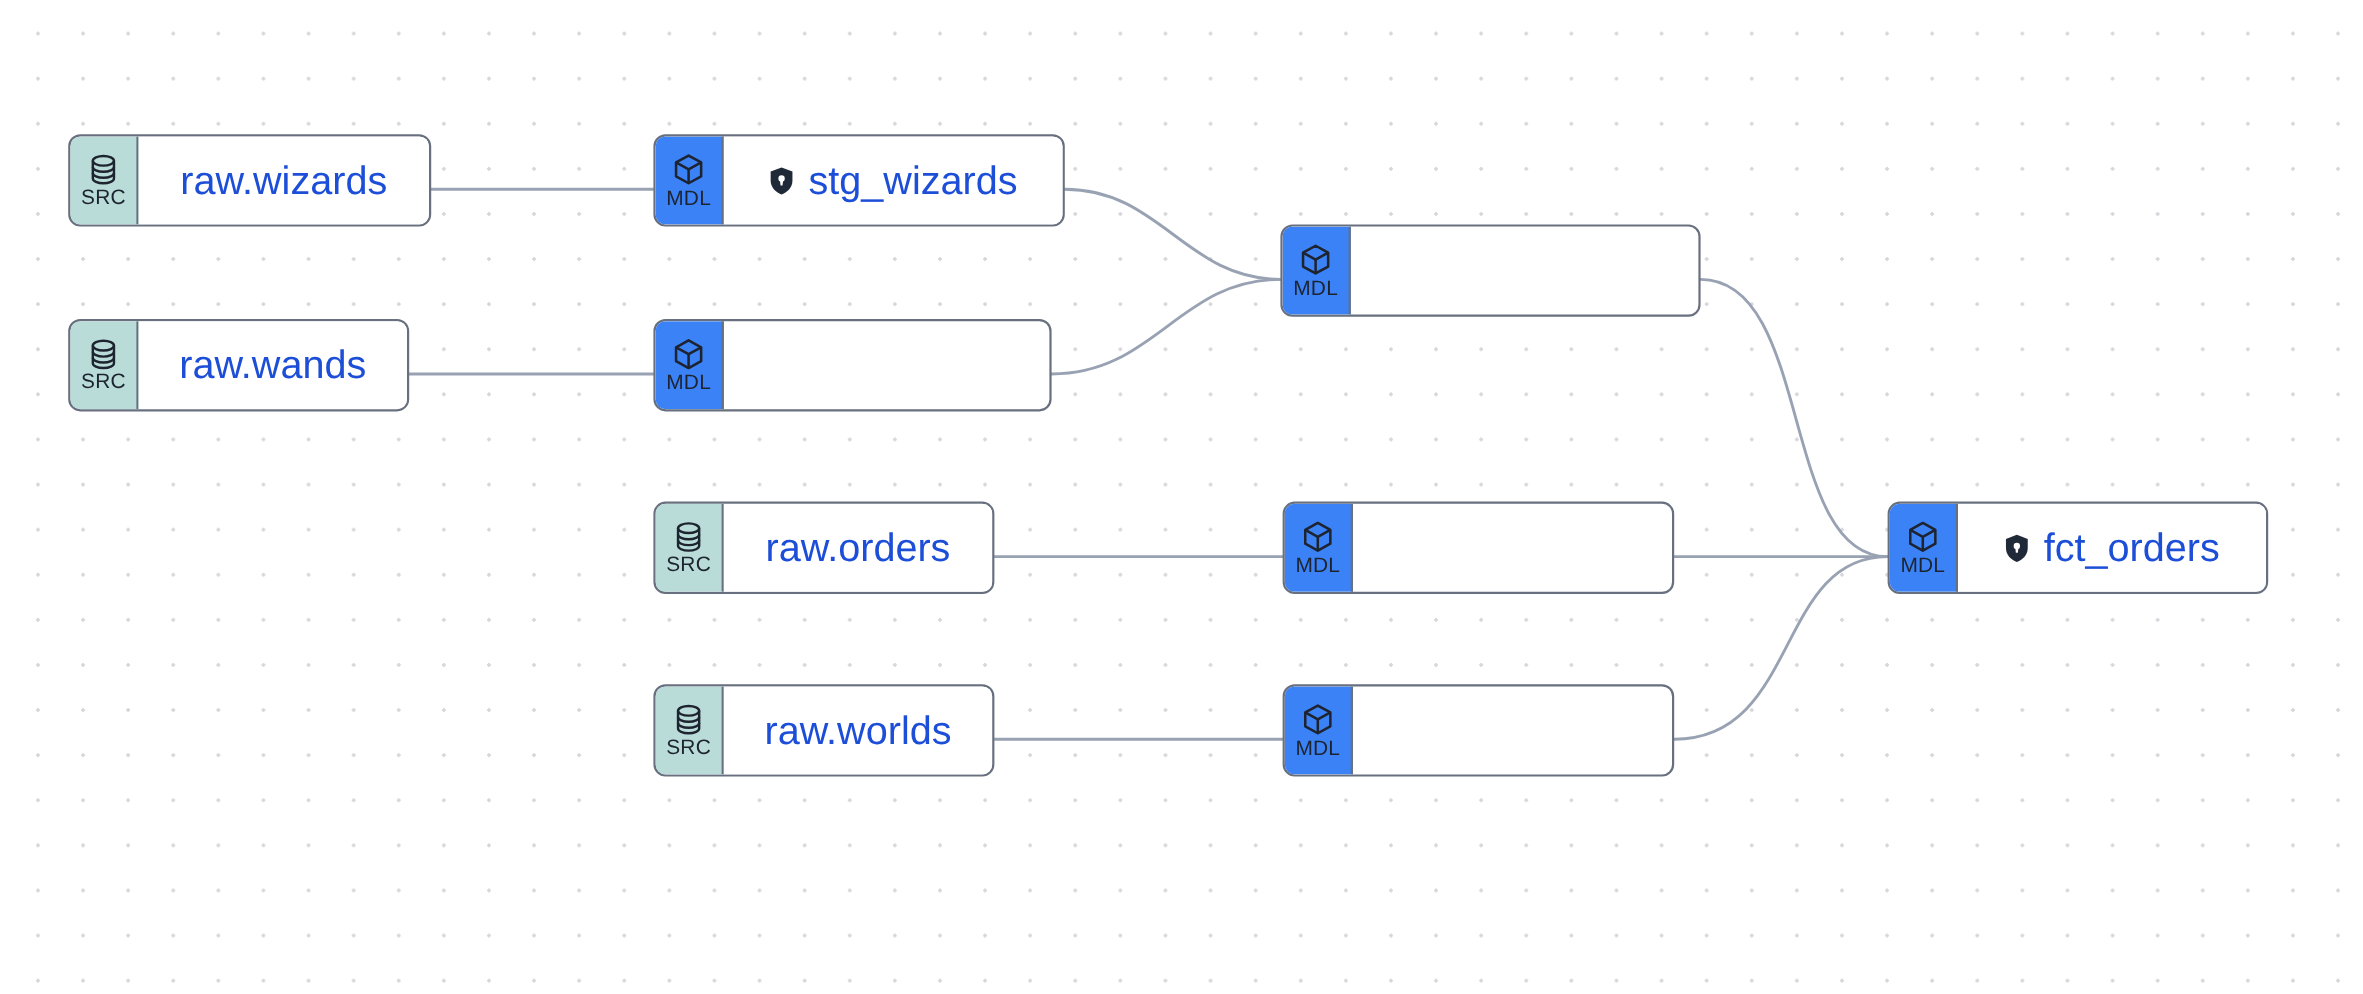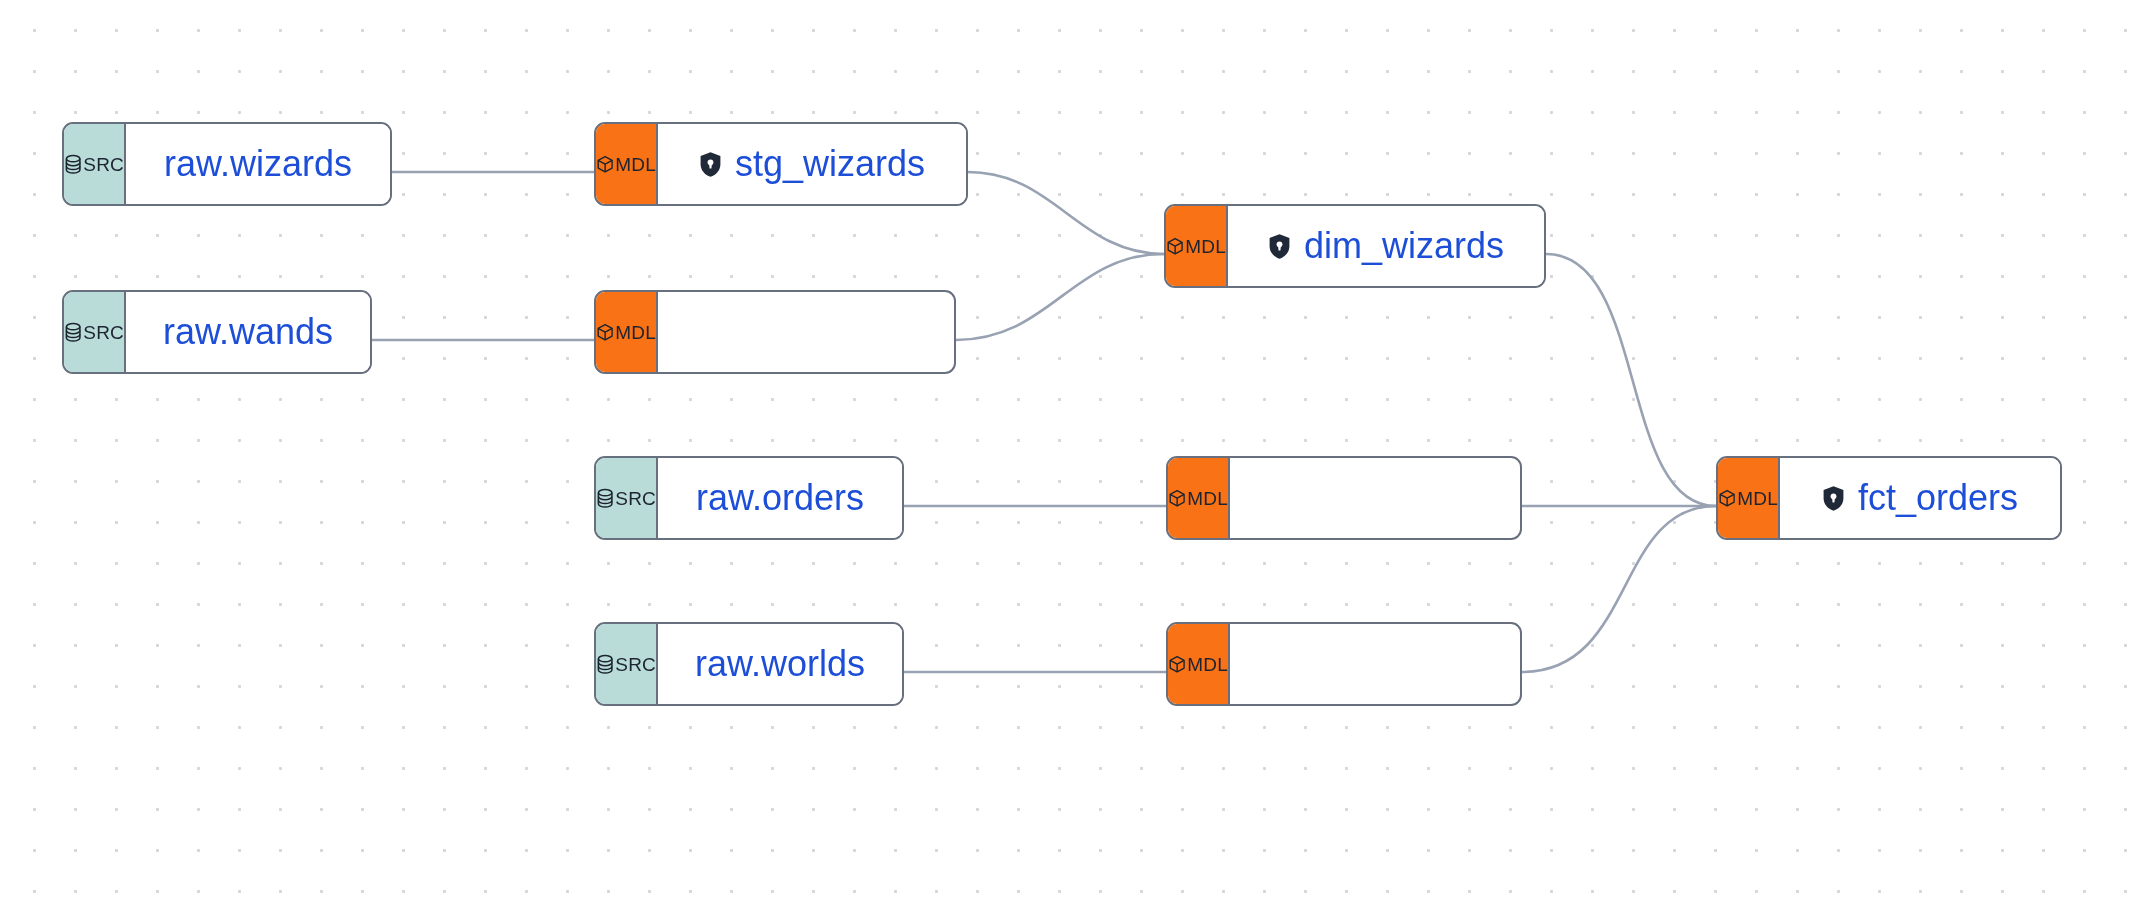--- a/index.html
+++ b/index.html
@@ -28,29 +28,29 @@
     border:2.2px solid #68707f;
     border-radius:11px;
     background:#ffffff;
     overflow:hidden;
     height:84px;
   }
   .badge{
     flex:0 0 auto;
     width:62px;
     display:flex;
-    flex-direction:row;
+    flex-direction:column;
     align-items:center;
     justify-content:center;
     gap:1px;
     border-right:2.2px solid #68707f;
     box-sizing:border-box;
   }
   .badge.src{background:#b9dcd9;}
-  .badge.mdl{background:#f97316;}
+  .badge.mdl{background:#3b82f6;}
   .badge svg{display:block;}
   .badge-text{
     font-size:19px;
     line-height:19px;
     color:#1d2430;
     letter-spacing:.2px;
     font-family:"Liberation Sans", sans-serif;
   }
   .body{
     flex:1 1 auto;
@@ -212,42 +212,34 @@
 
   <div class="node" style="left:1164px;top:204px;width:382px;">
     <div class="badge mdl">
       <svg width="30" height="31" viewBox="0 0 30 31">
         <path d="M15,2.4 L26.4,8.7 V21.3 L15,27.6 L3.6,21.3 V8.7 Z" fill="none" stroke="#1d2430" stroke-width="2.3" stroke-linejoin="round"></path>
         <path d="M3.6,8.7 L15,15 L26.4,8.7" fill="none" stroke="#1d2430" stroke-width="2.3" stroke-linejoin="round"></path>
         <path d="M15,15 V27.6" fill="none" stroke="#1d2430" stroke-width="2.3"></path>
       </svg>
       <span class="badge-text">MDL</span>
     </div>
+  </div>
+
+  <div class="node" style="left:1716px;top:456px;width:346px;">
+    <div class="badge mdl">
+      <svg width="30" height="31" viewBox="0 0 30 31">
+        <path d="M15,2.4 L26.4,8.7 V21.3 L15,27.6 L3.6,21.3 V8.7 Z" fill="none" stroke="#1d2430" stroke-width="2.3" stroke-linejoin="round"></path>
+        <path d="M3.6,8.7 L15,15 L26.4,8.7" fill="none" stroke="#1d2430" stroke-width="2.3" stroke-linejoin="round"></path>
+        <path d="M15,15 V27.6" fill="none" stroke="#1d2430" stroke-width="2.3"></path>
+      </svg>
+      <span class="badge-text">MDL</span>
+    </div>
     <div class="body">
       <svg class="shield" width="23" height="27" viewBox="0 0 23 27">
         <path d="M11.5,1.2 L21.4,4.9 V13.2 C21.4,19.3 17.1,23.9 11.5,25.8 C5.9,23.9 1.6,19.3 1.6,13.2 V4.9 Z" fill="#1f2937"></path>
         <circle cx="11.5" cy="11.3" r="2.9" fill="#ffffff"></circle>
         <path d="M9.9,11.6 h3.2 l-0.7,6.0 h-1.8 Z" fill="#ffffff"></path>
       </svg>
-      <span class="label">dim_wizards</span>
-    </div>
-  </div>
-
-  <div class="node" style="left:1716px;top:456px;width:346px;">
-    <div class="badge mdl">
-      <svg width="30" height="31" viewBox="0 0 30 31">
-        <path d="M15,2.4 L26.4,8.7 V21.3 L15,27.6 L3.6,21.3 V8.7 Z" fill="none" stroke="#1d2430" stroke-width="2.3" stroke-linejoin="round"></path>
-        <path d="M3.6,8.7 L15,15 L26.4,8.7" fill="none" stroke="#1d2430" stroke-width="2.3" stroke-linejoin="round"></path>
-        <path d="M15,15 V27.6" fill="none" stroke="#1d2430" stroke-width="2.3"></path>
-      </svg>
-      <span class="badge-text">MDL</span>
-    </div>
-    <div class="body">
-      <svg class="shield" width="23" height="27" viewBox="0 0 23 27">
-        <path d="M11.5,1.2 L21.4,4.9 V13.2 C21.4,19.3 17.1,23.9 11.5,25.8 C5.9,23.9 1.6,19.3 1.6,13.2 V4.9 Z" fill="#1f2937"></path>
-        <circle cx="11.5" cy="11.3" r="2.9" fill="#ffffff"></circle>
-        <path d="M9.9,11.6 h3.2 l-0.7,6.0 h-1.8 Z" fill="#ffffff"></path>
-      </svg>
       <span class="label">fct_orders</span>
     </div>
   </div>
 
 </div>
 
 </body></html>

